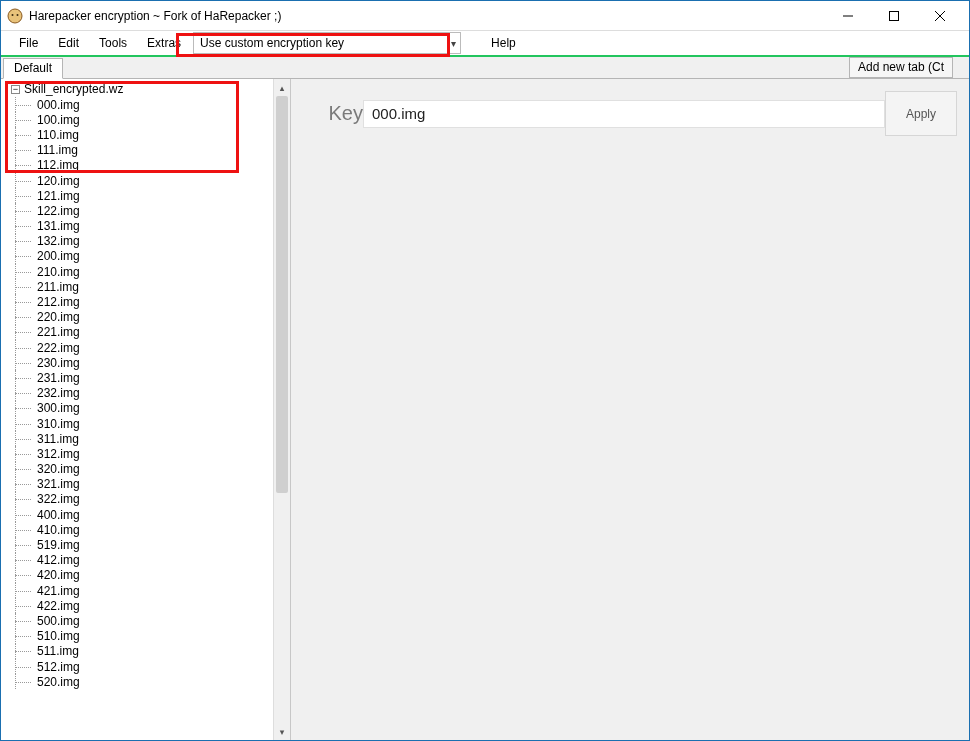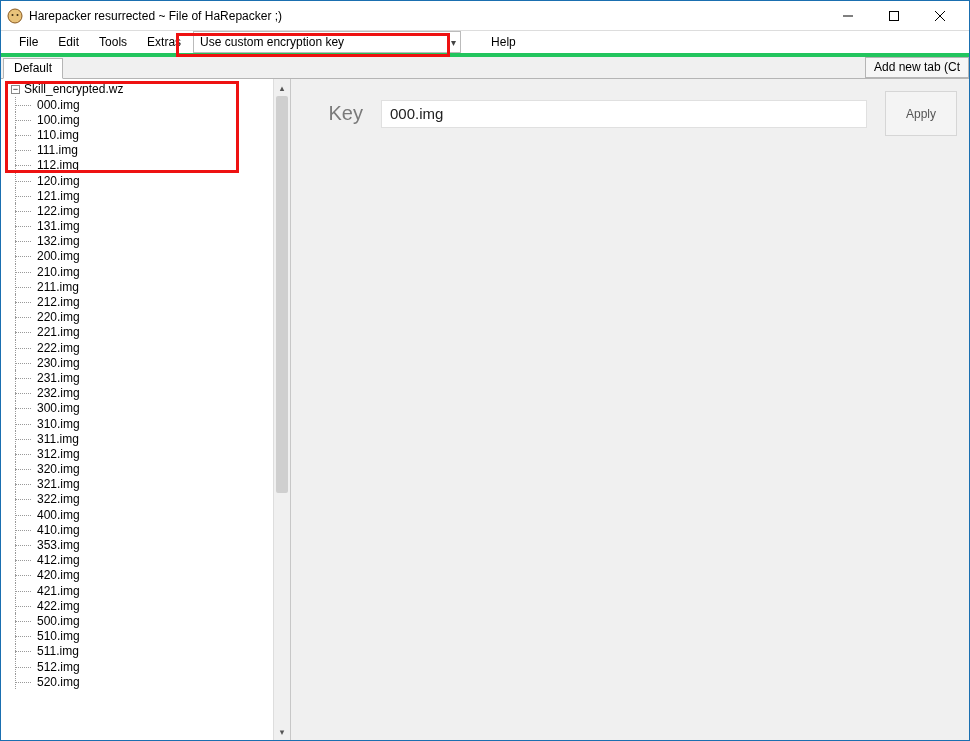--- a/index.html
+++ b/index.html
@@ -7,67 +7,67 @@
 
 
 .titlebar { height: 30px; display: flex; align-items: center; padding: 0 6px; border-bottom: 1px solid #ddd; }
 .titlebar .appicon { width: 16px; height: 16px; margin-right: 6px; display:flex; align-items:center; justify-content:center;}
 .titlebar .title { font-size: 12px; color: #000; flex: 1; }
 .titlebar .winbtns { display: flex; gap: 0; }
 .winbtn { width: 46px; height: 28px; display:flex; align-items:center; justify-content:center; font-size: 14px; color:#222; }
 .winbtn svg { width: 10px; height: 10px; }
 
 
-.menubar { height: 26px; display: flex; align-items: center; padding: 0 8px; background:#fff; border-bottom: 4px solid #22c55e; gap: 0; position: relative; }
+.menubar { height: 26px; display: flex; align-items: center; padding: 0 8px; background:#fff; border-bottom: 2px solid #22c55e; gap: 0; position: relative; }
 .menuitem { font-size: 12px; padding: 4px 10px; color:#000; }
 .enc-dd { width: 268px; height: 22px; border: 1px solid #bbb; background:#fff; display:flex; align-items:center; padding: 0 6px; font-size: 12px; position: relative; margin-left: 2px; margin-right: 20px;}
 .enc-dd .arrow { position:absolute; right:4px; top:50%; transform:translateY(-50%); font-size:10px; color:#444; }
 
 
 .redbox { position: absolute; border: 3px solid #e11; pointer-events: none; z-index: 50; }
 
 
 .tabstrip { height: 22px; display:flex; align-items: flex-end; background:#f0f0f0; border-bottom: 1px solid #b5b5b5; position:relative; }
 .tab { font-size: 12px; background:#fff; border:1px solid #b5b5b5; border-bottom: 1px solid #fff; padding: 2px 10px; margin-left: 2px; height:21px; position:relative; top:1px;}
-.addtab { position:absolute; right:0; top:0; font-size:12px; border:1px solid #b5b5b5; background:#f6f6f6; padding: 2px 8px; height:21px;}
+.addtab { position:absolute; right:16px; top:0; font-size:12px; border:1px solid #b5b5b5; background:#f6f6f6; padding: 2px 8px; height:21px;}
 
 
 .split { display:flex; height: calc(741px - 30px - 26px - 22px - 2px); }
 .treepane { width: 290px; border-right: 1px solid #c7c7c7; background:#fff; overflow: hidden; position:relative; }
 .tree-inner { padding: 2px 0 2px 2px; }
 .tree-root { display:flex; align-items:center; font-size: 12px; height:16px; padding-left: 8px;}
 .tree-toggle { width:9px; height:9px; border:1px solid #888; display:inline-flex; align-items:center; justify-content:center; font-size:9px; line-height:7px; margin-right:4px; background:#fff;}
 .tree-item { display:flex; align-items:center; font-size:12px; height:15.2px; padding-left: 24px; white-space:nowrap; position:relative;}
 .tree-item::before { content:""; position:absolute; left:12px; top:0; bottom:0; border-left:1px dotted #999; }
 .tree-item::after { content:""; position:absolute; left:12px; top:50%; width:16px; border-top:1px dotted #999; }
 .tree-item span { padding-left: 10px; }
 .vscroll { position:absolute; right:0; top:0; bottom:0; width:17px; background:#f0f0f0; border-left:1px solid #ddd;}
 .vscroll .sbtn { height:17px; display:flex; align-items:center; justify-content:center; font-size:9px; color:#555; background:#f0f0f0;}
 .vscroll .thumb { position:absolute; top:17px; left:2px; right:2px; height:60%; background:#cfcfcf; border-radius:2px;}
 .vscroll .sbtn.down { position:absolute; bottom:0; width:100%;}
 
 .detailpane { flex:1; background:#f0f0f0; padding: 12px; }
-.keyrow { display:flex; align-items:center; gap: 18px; }
+.keyrow { display:flex; align-items:center; }
 .keylabel { font-size: 20px; color:#7a7a7a; font-weight:400; width: 60px; text-align:right; padding-left: 10px;}
 .keyinput { flex:1; height: 28px; background:#fff; border:1px solid #e0e0e0; font-size: 15px; padding: 2px 8px; color:#222; }
 .applybtn { width: 72px; height: 45px; background:#f4f4f4; border:1px solid #d6d6d6; font-size:12px; color:#555; display:flex; align-items:center; justify-content:center;}
 
 </style>
 </head>
 <body>
 
 <div class="titlebar">
   <span class="appicon">
     <svg viewBox="0 0 16 16">
         <circle cx="8" cy="8" r="7" fill="#e8c27a" stroke="#8a5a20"></circle>
         <circle cx="5.5" cy="7" r="1" fill="#3a2a10"></circle>
         <circle cx="10.5" cy="7" r="1" fill="#3a2a10"></circle>
       </svg>
   </span>
-  <span class="title">Harepacker resurrected ~ File of HaRepacker ;)</span>
+  <span class="title">Harepacker encryption ~ Fork of HaRepacker ;)</span>
   <div class="winbtns">
     <div class="winbtn">
         <svg viewBox="0 0 10 10">
           <line x1="0" y1="5" x2="10" y2="5" stroke="#000" stroke-width="1"></line>
         </svg>
       </div>
     <div class="winbtn">
         <svg viewBox="0 0 10 10">
           <rect x="0.5" y="0.5" width="9" height="9" fill="none" stroke="#000" stroke-width="1"></rect>
         </svg>
@@ -186,21 +186,21 @@
         <div class="tree-item">
           <span>322.img</span>
         </div>
         <div class="tree-item">
           <span>400.img</span>
         </div>
         <div class="tree-item">
           <span>410.img</span>
         </div>
         <div class="tree-item">
-          <span>353.img</span>
+          <span>519.img</span>
         </div>
         <div class="tree-item">
           <span>412.img</span>
         </div>
         <div class="tree-item">
           <span>420.img</span>
         </div>
         <div class="tree-item">
           <span>421.img</span>
         </div>

